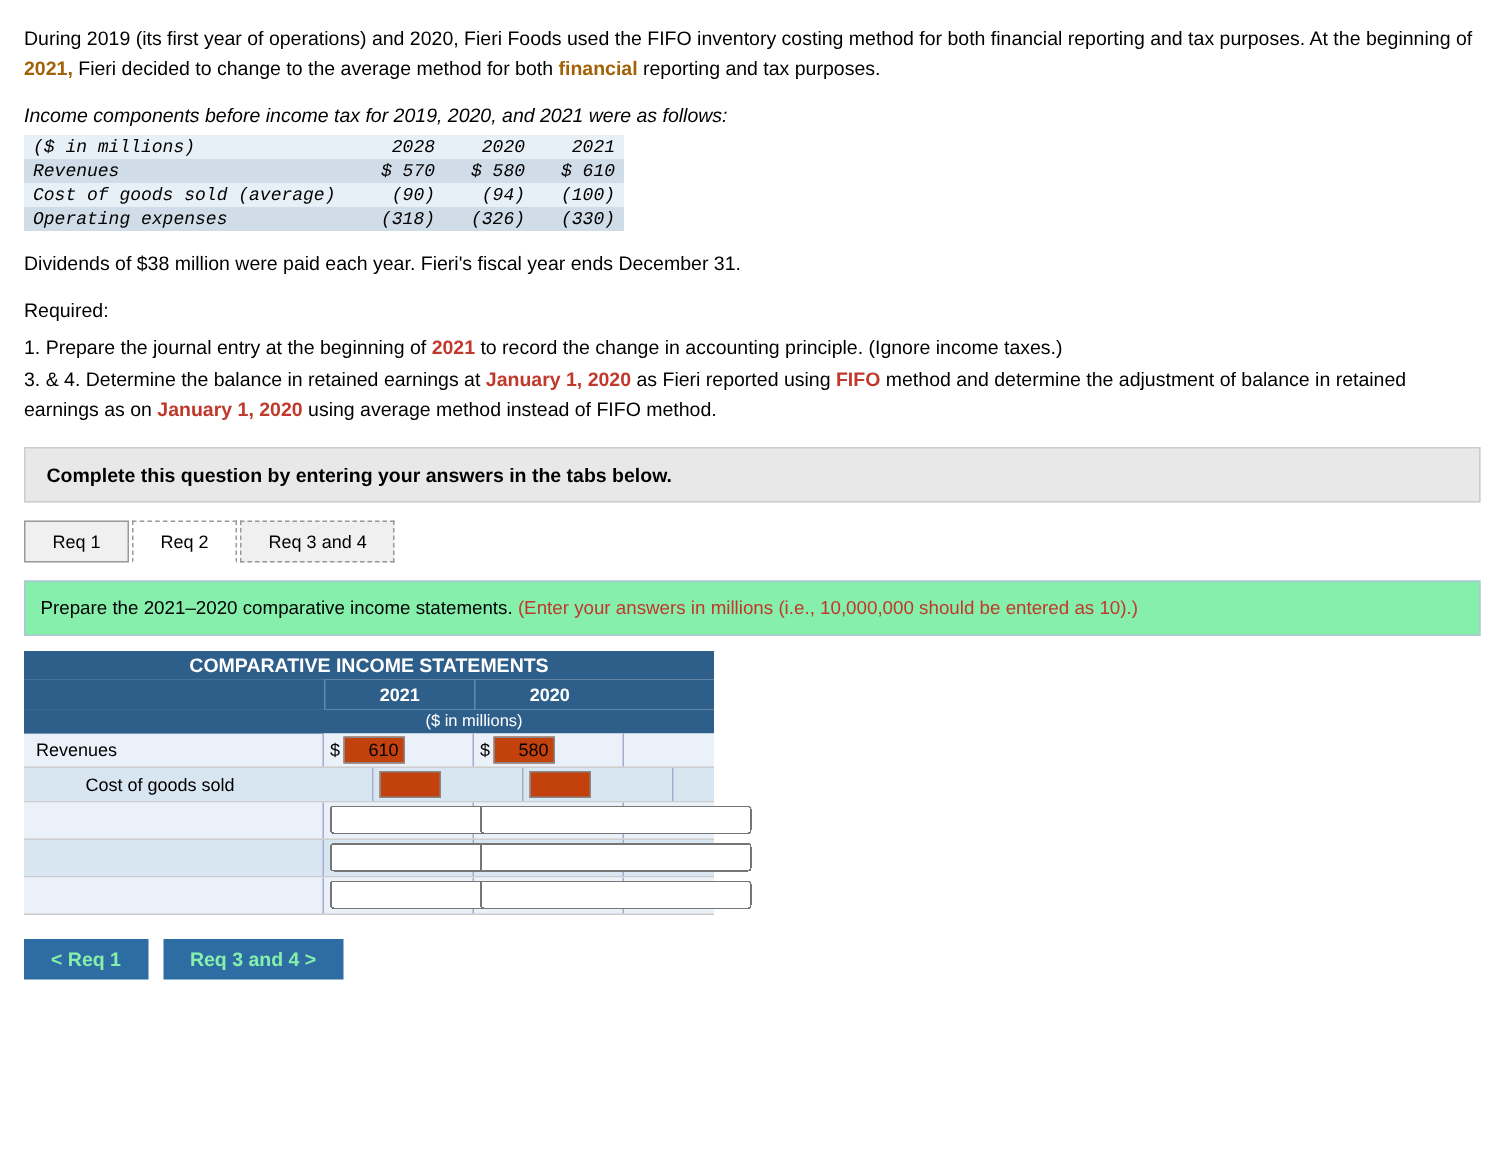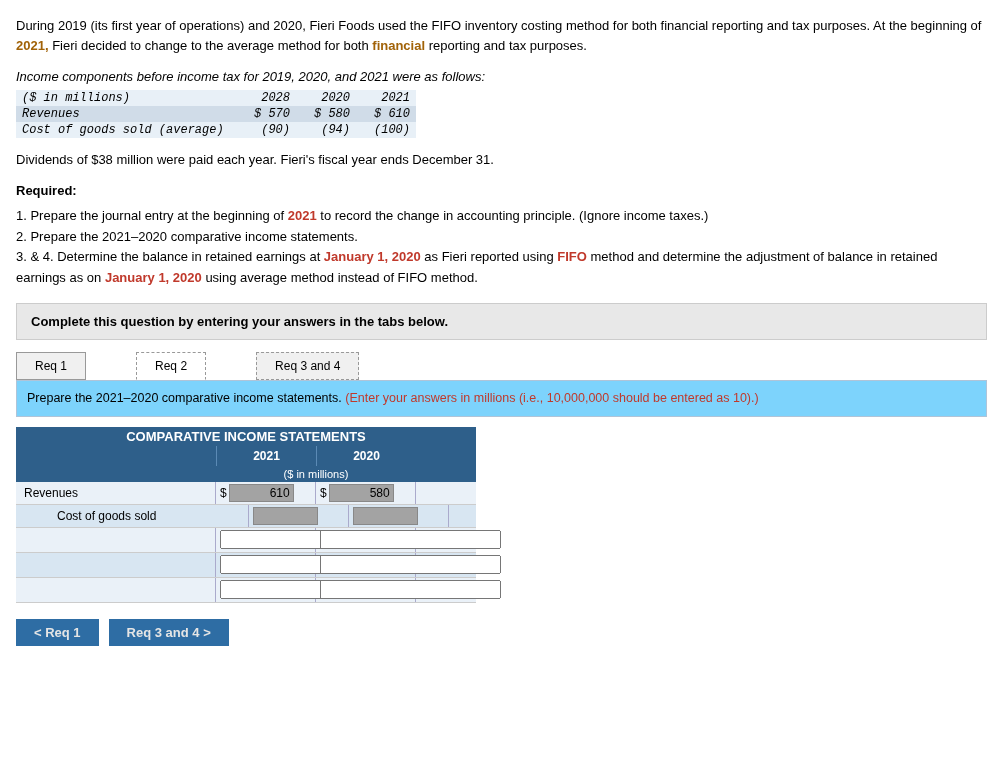--- a/index.html
+++ b/index.html
@@ -43,62 +43,61 @@
     .data-table tr:nth-child(odd) { background: #e8f0f7; }
     .data-table tr:nth-child(even) { background: #d0dce8; }
     .dividends-text {
       font-size: 13px;
       margin-bottom: 14px;
     }
     .required-section {
       margin-bottom: 14px;
     }
     .required-section .req-title {
-      font-weight: bold;
+      font-weight: normal;
       font-size: 13px;
       margin-bottom: 4px;
     }
     .required-section p {
       font-size: 13px;
       line-height: 1.6;
     }
     .complete-box {
       background: #e8e8e8;
       border: 1px solid #ccc;
       padding: 10px 14px;
       margin-bottom: 12px;
       font-size: 13px;
       font-weight: bold;
     }
     .tabs-container {
       display: flex;
       border-bottom: none;
-      margin-bottom: 0;
-      gap: 48px;
+      margin-bottom: 12px;
     }
     .tab {
       border: 1px solid #999;
       padding: 6px 18px;
       cursor: pointer;
       background: #f0f0f0;
       font-size: 12px;
       margin-right: 2px;
       position: relative;
     }
     .tab.active {
       background: #fff;
       border-bottom: 1px solid #fff;
       font-weight: normal;
       z-index: 2;
     }
     .tab-dotted {
       border: 1px dashed #999;
     }
     .instructions-bar {
-      background: #7dd3fc;
+      background: #86efac;
       border: 1px solid #b0c4d8;
       padding: 8px 10px;
       font-size: 12.5px;
       line-height: 1.5;
       margin-bottom: 10px;
     }
     .instructions-bar .red-text {
       color: #c0392b;
     }
     .comp-income-container {
@@ -130,37 +129,37 @@
       align-items: center;
       border-right: 1px solid #aac;
       padding: 2px 4px;
     }
     .income-row .row-input-cell .dollar-sign {
       font-size: 12px;
       margin-right: 2px;
     }
     .income-row input[type="text"] {
       border: 1px solid #888;
-      width: 65px;
+      width: 41px;
       font-size: 12px;
       padding: 1px 3px;
       text-align: right;
-      background: #a3a3a3;
+      background: #c2410c;
     }
     .bottom-nav {
       display: flex;
       gap: 10px;
       margin-top: 10px;
     }
     .nav-btn {
       padding: 6px 18px;
       font-size: 13px;
       cursor: pointer;
       border: none;
-      color: #e5e5e5;
+      color: #86efac;
       font-weight: bold;
     }
     .nav-btn.prev {
       background: #2e6da4;
     }
     .nav-btn.next {
       background: #2e6da4;
     }
     .empty-row {
       display: grid;
@@ -203,30 +202,35 @@
         <td class="col-num">$ 570</td>
         <td class="col-num">$ 580</td>
         <td class="col-num">$ 610</td>
       </tr>
       <tr>
         <td class="col-label">Cost of goods sold (average)</td>
         <td class="col-num">(90)</td>
         <td class="col-num">(94)</td>
         <td class="col-num">(100)</td>
       </tr>
+      <tr>
+        <td class="col-label">Operating expenses</td>
+        <td class="col-num">(318)</td>
+        <td class="col-num">(326)</td>
+        <td class="col-num">(330)</td>
+      </tr>
     </tbody>
   </table>
 </div>
 
 <p class="dividends-text">Dividends of $38 million were paid each year. Fieri's fiscal year ends December 31.</p>
 
 <div class="required-section">
   <p class="req-title">Required:</p>
   <p style="font-size:13px;line-height:1.6;">1. Prepare the journal entry at the beginning of <span style="color:#c0392b;font-weight:bold;">2021</span> to record the change in accounting principle. (Ignore income taxes.)</p>
-  <p style="font-size:13px;line-height:1.6;">2. Prepare the 2021–2020 comparative income statements.</p>
   <p style="font-size:13px;line-height:1.6;">3. &amp; 4. Determine the balance in retained earnings at <span style="color:#c0392b;font-weight:bold;">January 1, 2020</span> as Fieri reported using <span style="color:#c0392b;font-weight:bold;">FIFO</span> method and determine the adjustment of balance in retained earnings as on <span style="color:#c0392b;font-weight:bold;">January 1, 2020</span> using average method instead of FIFO method.</p>
 </div>
 
 <div class="complete-box">
   <span>Complete this question by entering your answers in the tabs below.</span>
 </div>
 
 <div class="tabs-container">
   <div class="tab">
     <span>Req 1</span>

